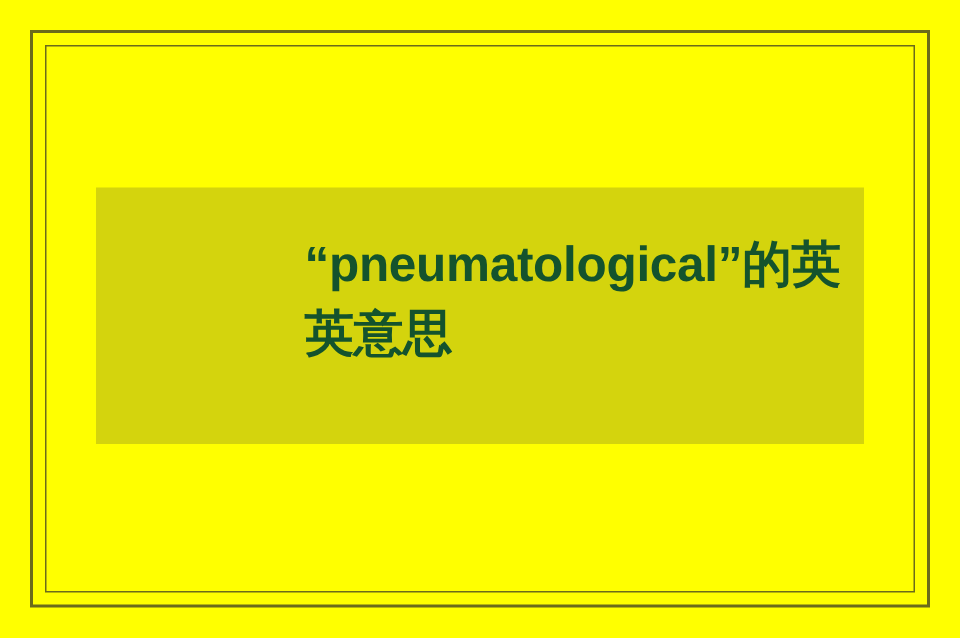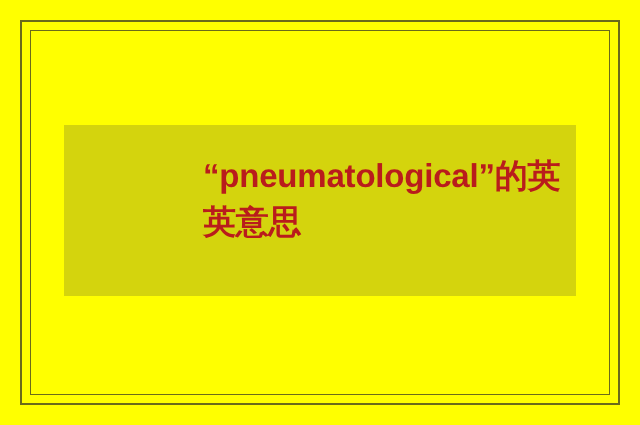--- a/index.html
+++ b/index.html
@@ -56,21 +56,21 @@
     box-sizing: border-box;
     display: block;
   }
 
   .title-text {
     position: absolute;
     left: 139px;          
     top: 28px;
     width: 360px;
     margin: 0;
-    color: #b91c1c;
+    color: #14532d;
     font-family: "Liberation Sans", "DejaVu Sans", sans-serif;
     font-weight: 700;
     font-size: 33px;
     line-height: 46px;
     letter-spacing: -0.2px;
     text-align: left;
     white-space: normal;
     word-break: break-all;
     text-rendering: geometricPrecision;
   }

